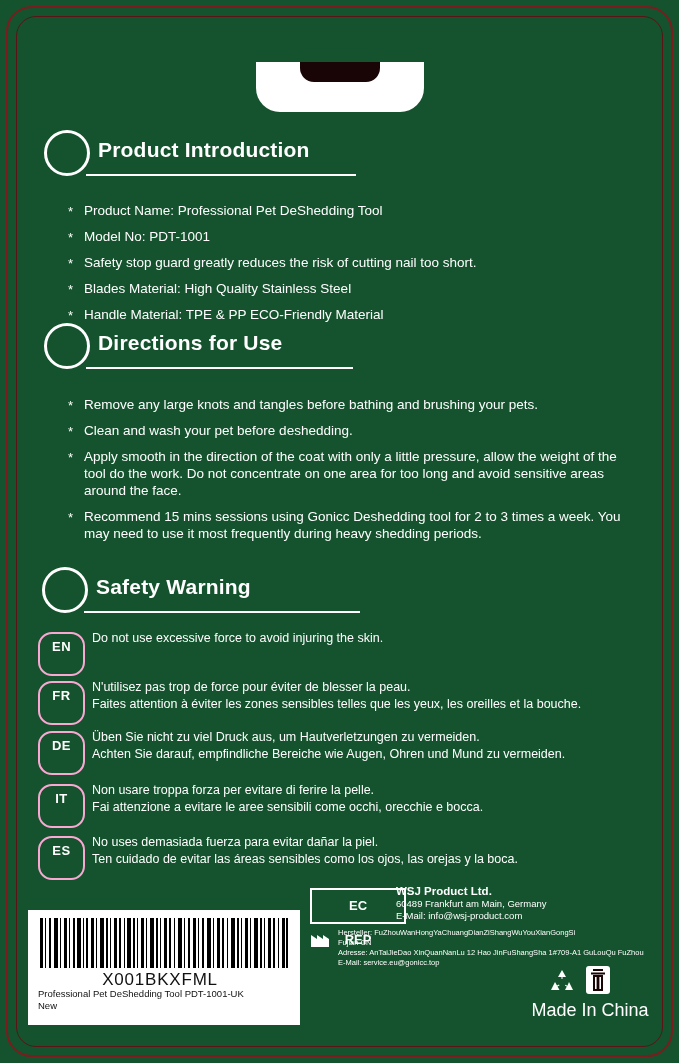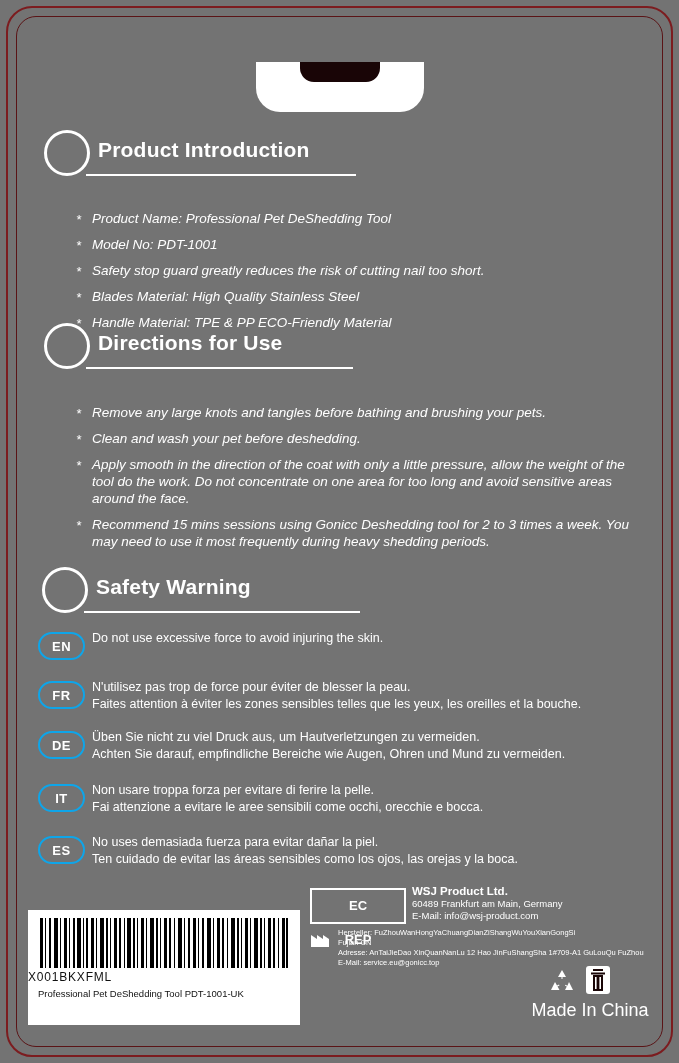--- a/index.html
+++ b/index.html
@@ -10,21 +10,21 @@
   body {
     width: 679px;
     height: 1063px;
     font-family: "Liberation Sans", sans-serif;
     overflow: hidden;
   }
   .package {
     position: relative;
     width: 679px;
     height: 1063px;
-    background: #737373;
+    background: #14532d;
     box-sizing: border-box;
   }
   .outer-border {
     position: absolute;
     left: 6px; top: 6px;
     width: 667px; height: 1051px;
     border: 2px solid #7c1c1f;
     border-radius: 26px;
     box-sizing: border-box;
     pointer-events: none;
@@ -97,24 +97,23 @@
   }
   .section-head .underline {
     position: absolute;
     left: 42px;
     height: 2px;
     background: #ffffff;
   }
 
   ul.bullets {
     position: absolute;
-    margin: 12px;
+    margin: 4px;
     padding: 0;
     list-style: none;
-    font-style: italic;
   }
   ul.bullets li {
     position: relative;
     color: #ffffff;
     font-size: 13.5px;
     line-height: 17px;
     padding-left: 18px;
     margin-bottom: 9px;
   }
   ul.bullets li:before {
@@ -128,22 +127,22 @@
 
   
   .lang-row {
     position: absolute;
     left: 38px;
     width: 600px;
   }
   .lang-badge {
     position: absolute;
     left: 0; top: 0;
-    width: 47px; height: 28px;
-    border: 2px solid #0ea5e9;
+    width: 47px; height: 44px;
+    border: 2px solid #f9a8d4;
     border-radius: 14px;
     box-sizing: border-box;
     color: #ffffff;
     font-size: 13px;
     font-weight: bold;
     text-align: center;
     line-height: 25px;
     letter-spacing: 0.5px;
   }
   .lang-lines {
@@ -171,21 +170,22 @@
     left: 12px;
     top: 8px;
     width: 248px;
     height: 50px;
   }
   .barcode-num {
     position: absolute;
     top: 60px;
     left: 0;
     width: 264px;
-    font-size: 12px;
+    text-align: center;
+    font-size: 17px;
     color: #111;
     letter-spacing: 0.8px;
   }
   .barcode-desc {
     position: absolute;
     left: 10px;
     top: 78px;
     width: 256px;
     font-size: 9.5px;
     color: #111;
@@ -211,21 +211,21 @@
     text-align: center;
     line-height: 32px;
   }
   .ec-rep .sep {
     flex: 0 0 2px;
     background: #ffffff;
   }
 
   .manu-block {
     position: absolute;
-    left: 412px;
+    left: 396px;
     top: 884px;
     width: 248px;
     color: #ffffff;
   }
   .manu-title {
     font-size: 11.5px;
     font-weight: bold;
     line-height: 14px;
   }
   .manu-line {
@@ -418,20 +418,21 @@
             <rect x="228" y="0" width="3" height="50"></rect>
           <rect x="233" y="0" width="2" height="50"></rect>
             <rect x="238" y="0" width="1" height="50"></rect>
           <rect x="242" y="0" width="3" height="50"></rect>
             <rect x="246" y="0" width="2" height="50"></rect>
         </g>
       </svg>
       <div class="barcode-num">X001BKXFML</div>
       <div class="barcode-desc">
         <div>Professional Pet DeShedding Tool PDT-1001-UK</div>
+        <div>New</div>
       </div>
     </div>
 
     <div class="ec-rep">
       <div>EC</div>
       <div class="sep"></div>
       <div>REP</div>
     </div>
 
     <div class="manu-block">

